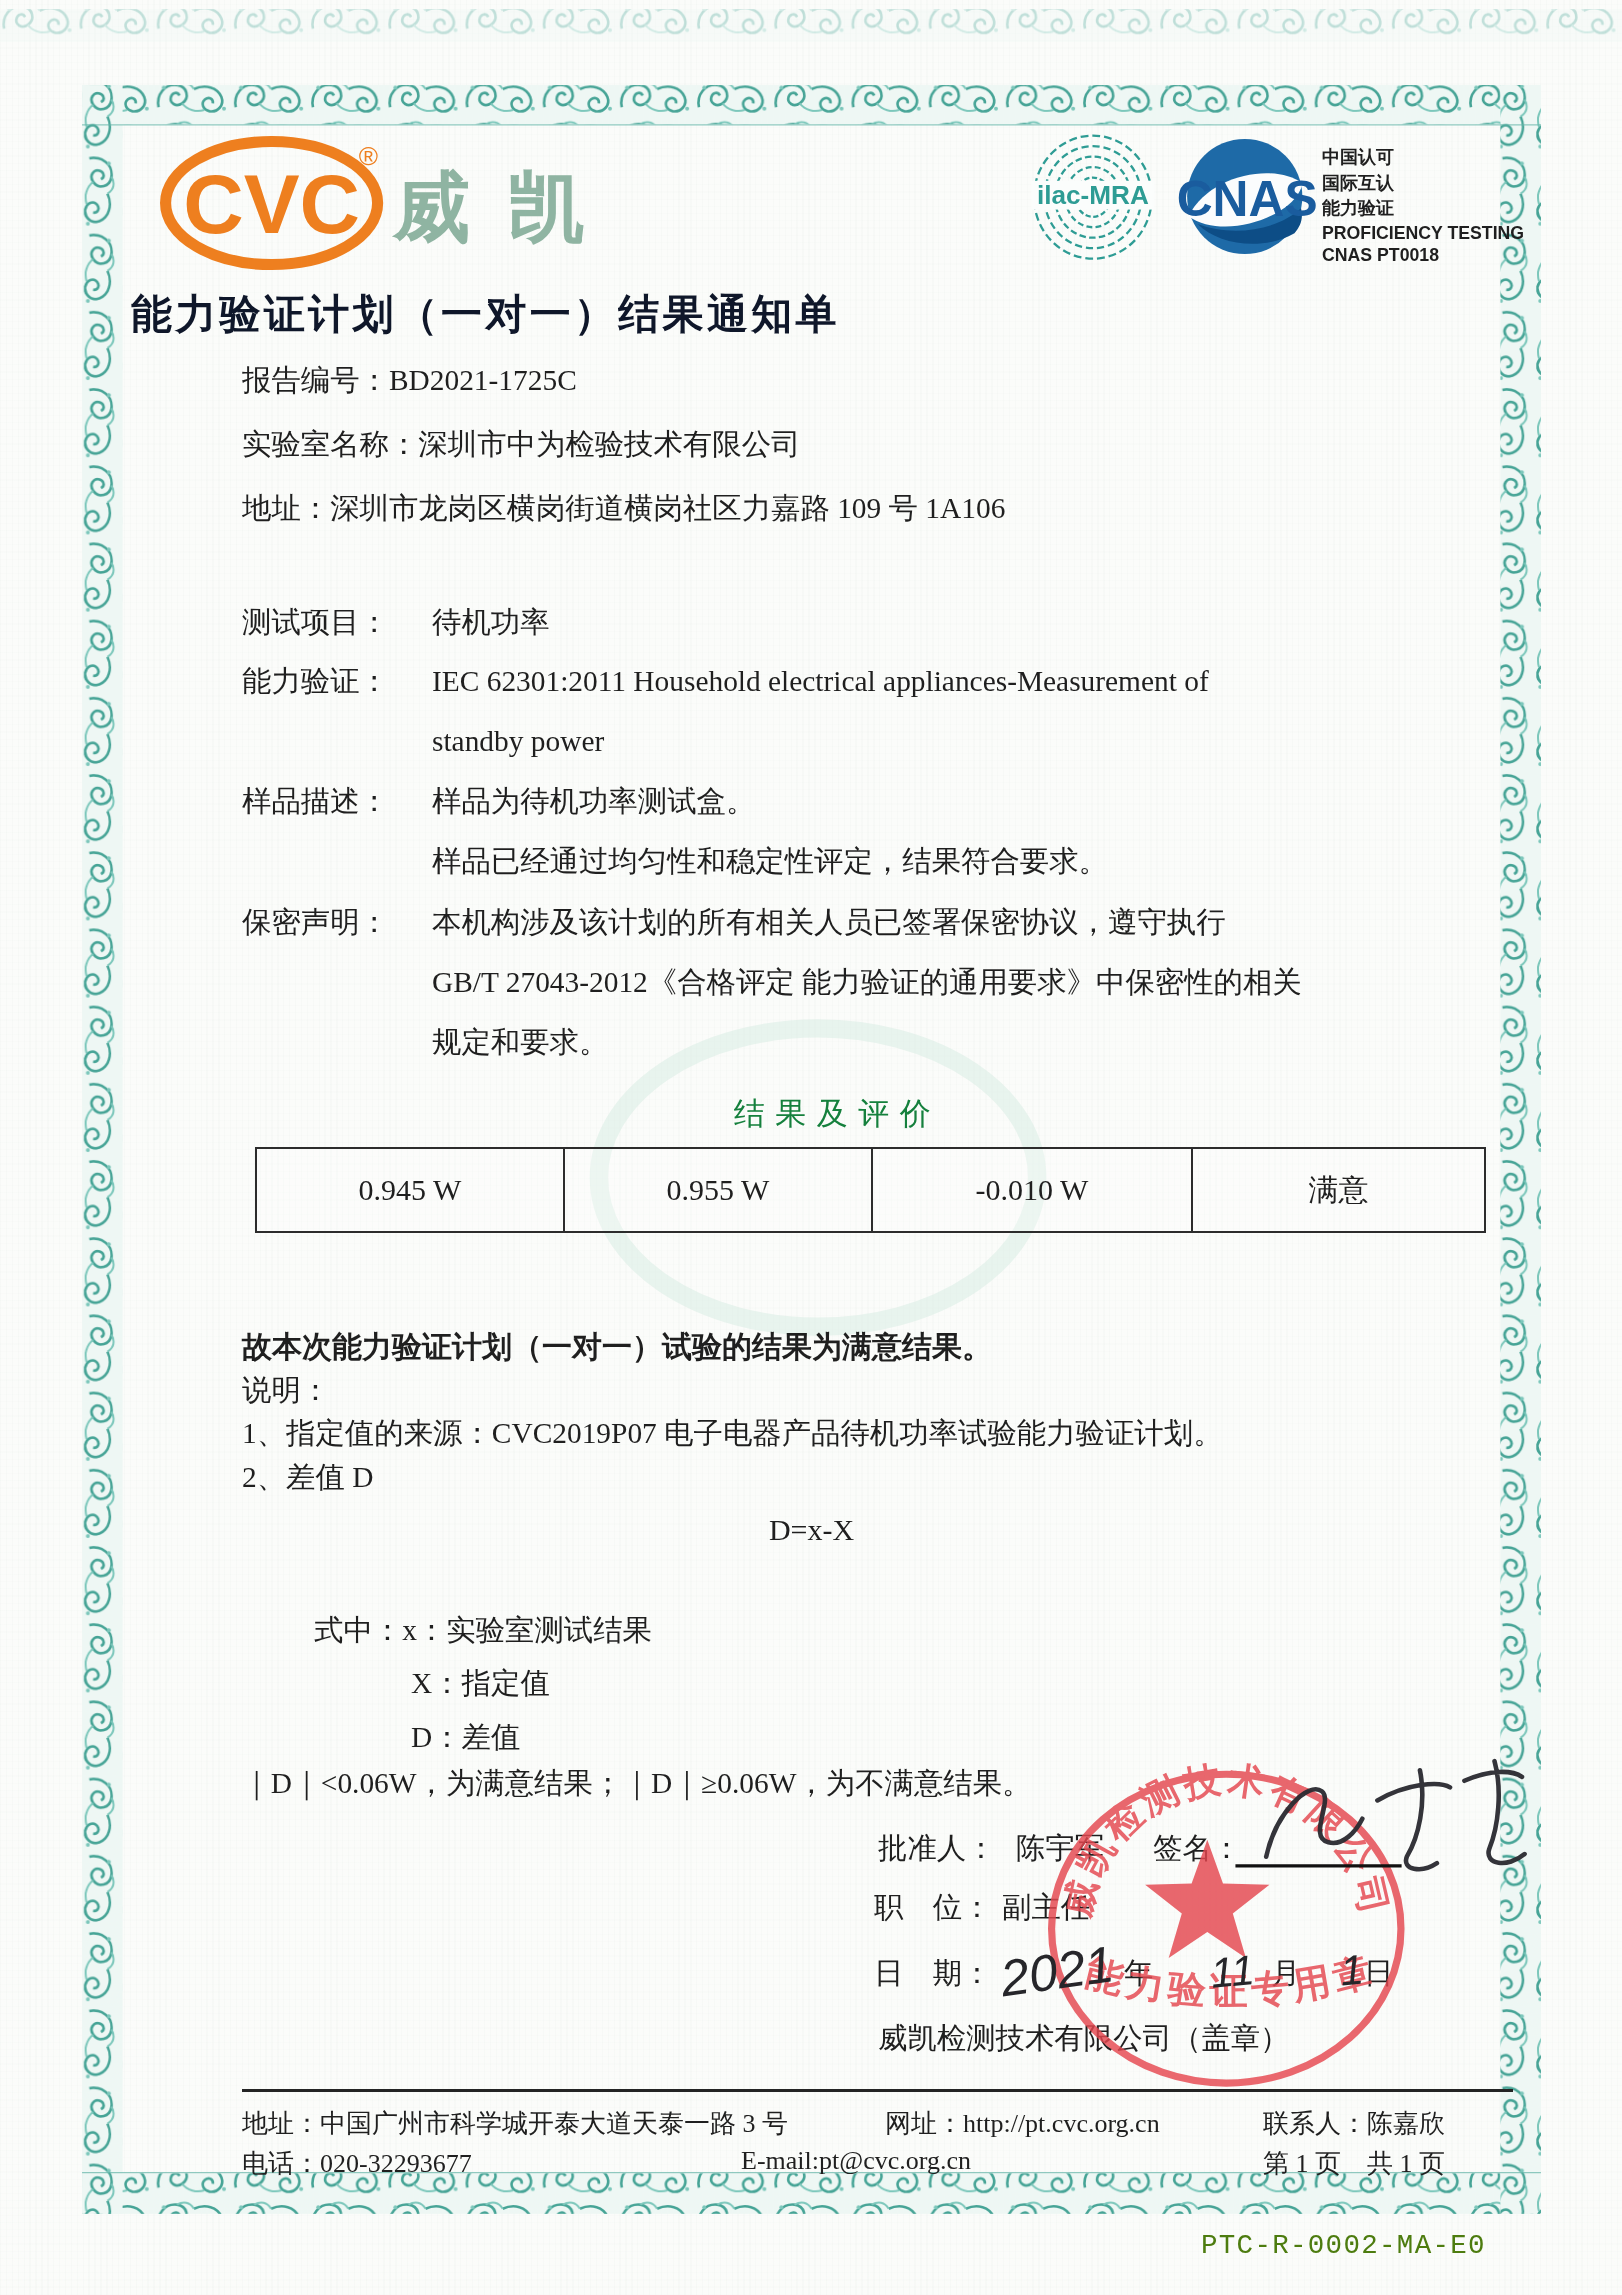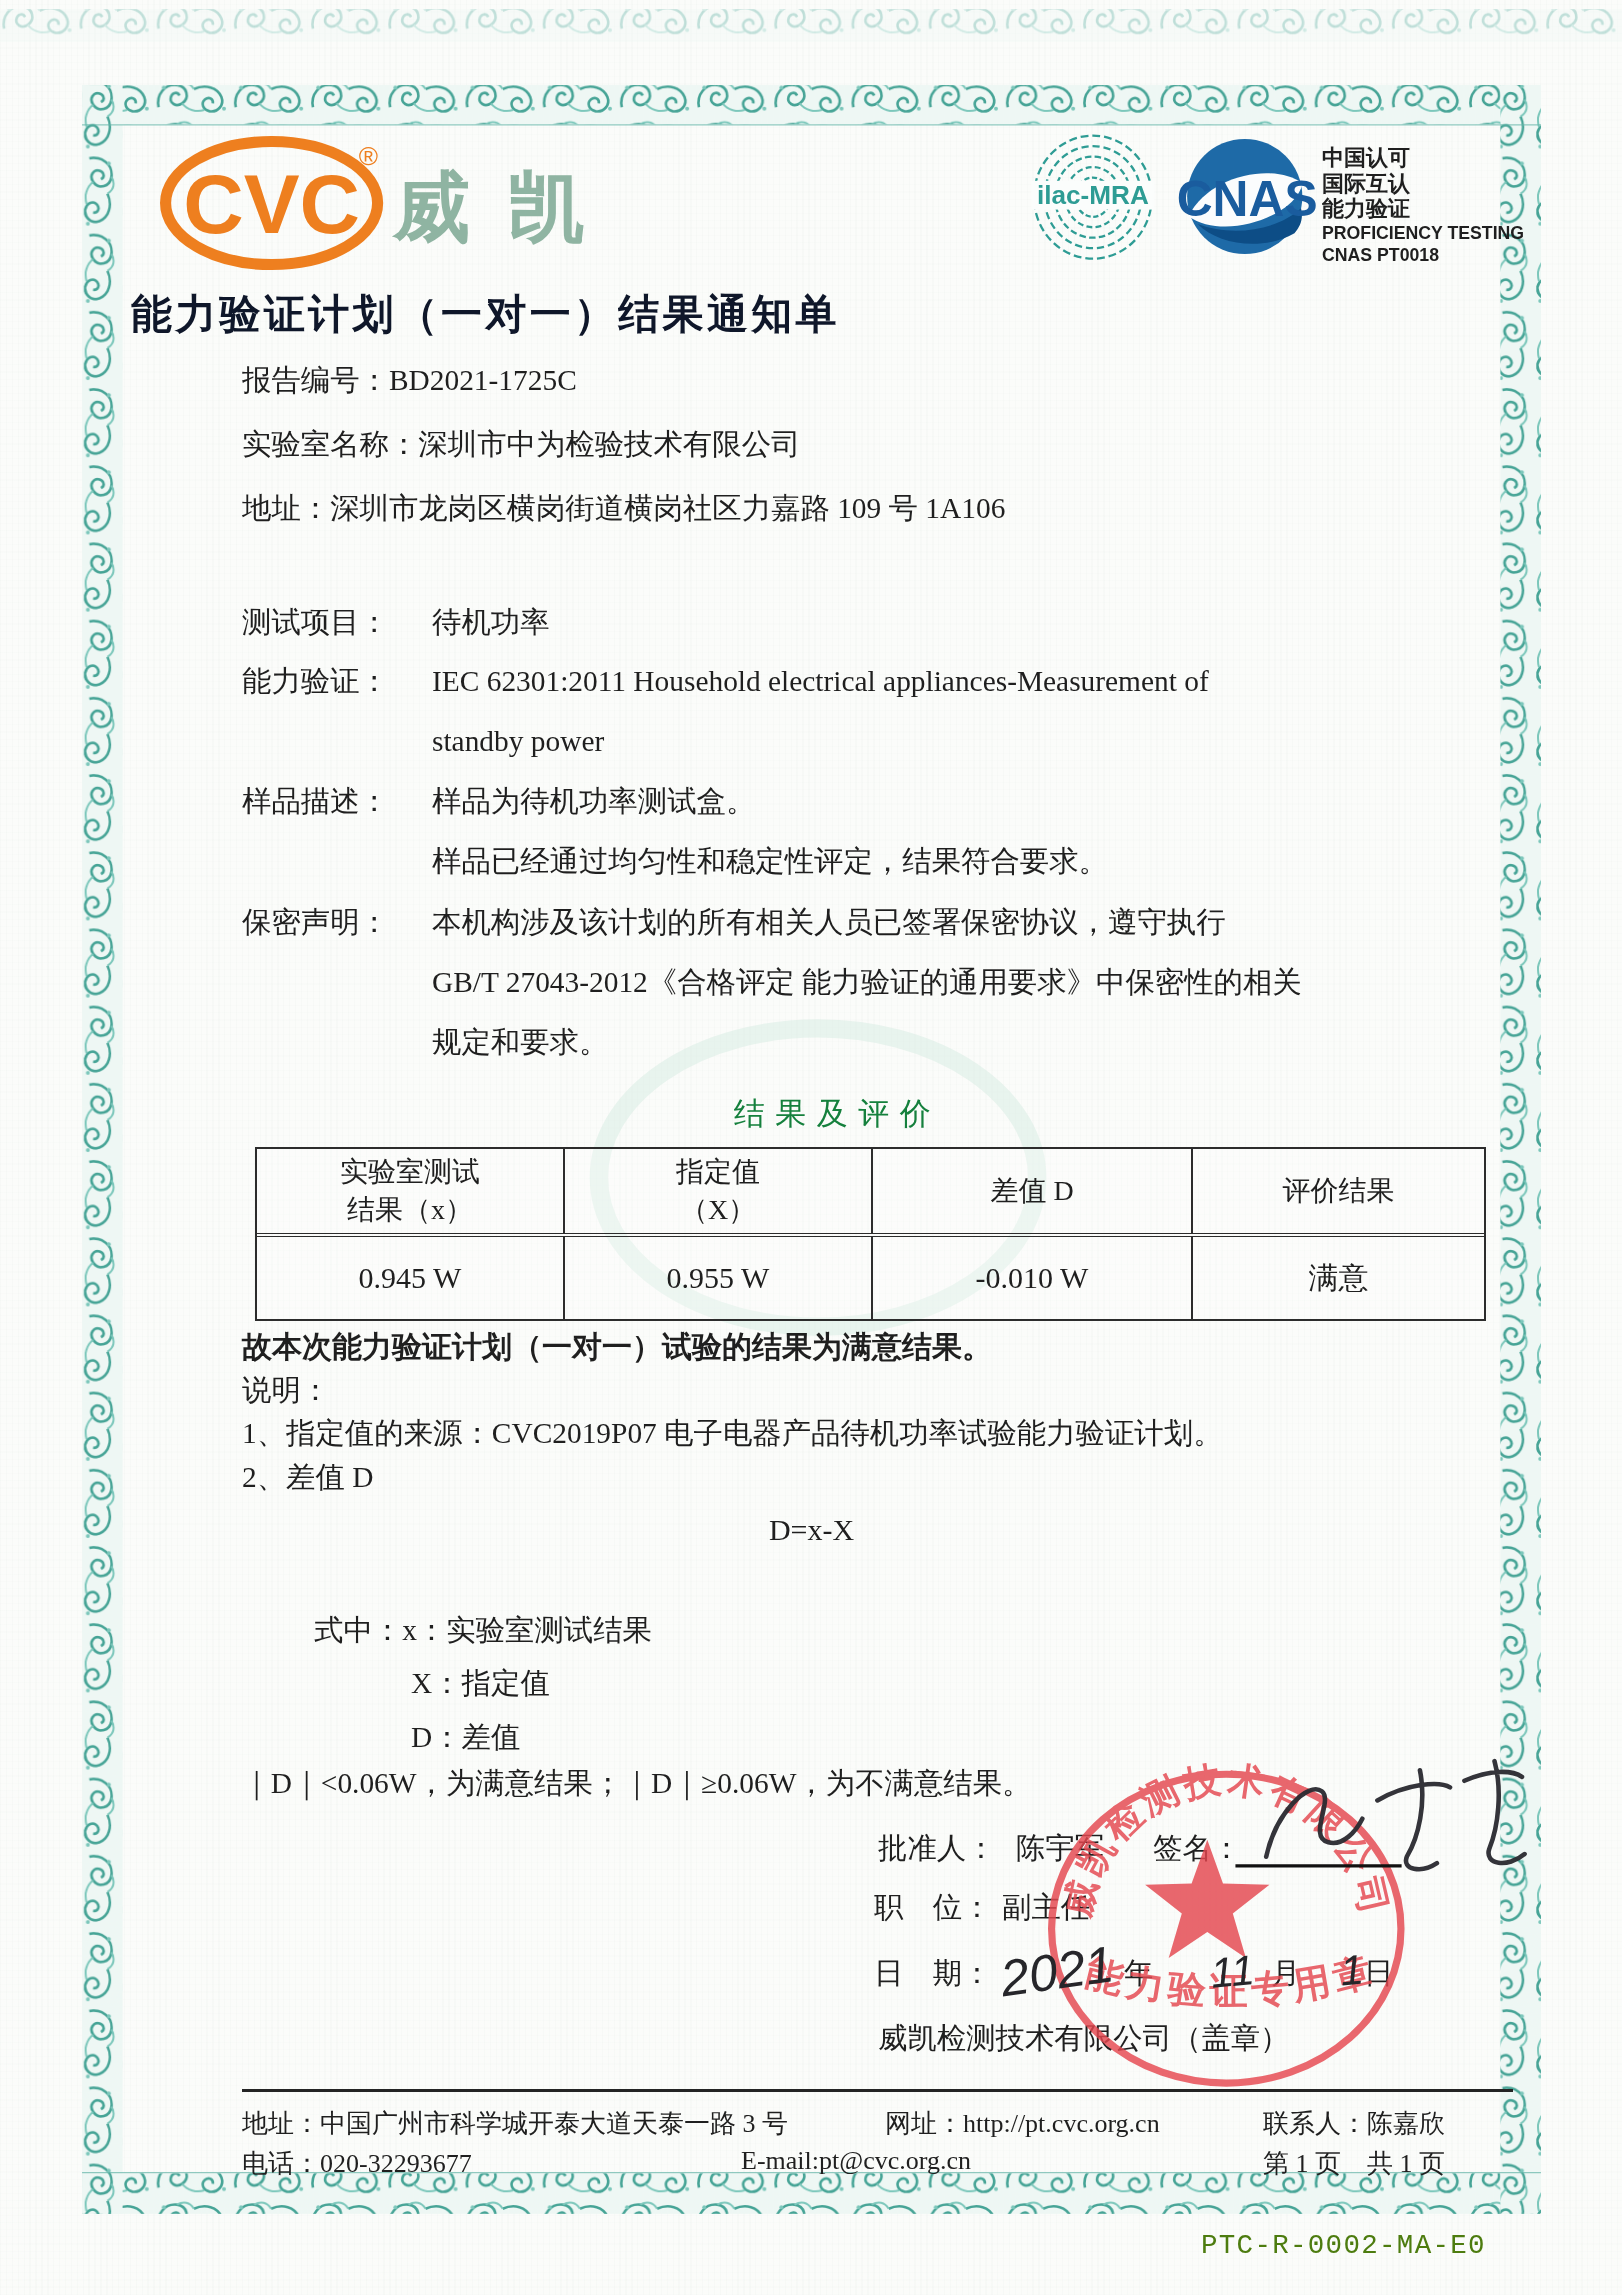--- a/index.html
+++ b/index.html
@@ -45,21 +45,21 @@
   .tbody .tcell{font-size:30px;}
   .bold{font-weight:700;}
   .formula{left:13px;top:1513px;width:1597px;text-align:center;font-size:30px;}
   .footer-line{font-size:26px;}
   .sep{position:absolute;left:242px;top:2089px;width:1271px;height:2.6px;background:#242424;z-index:2;}
   .ptc{font-size:27.5px;letter-spacing:1.3px;color:#4d7c0f;font-family:Liberation Mono, monospace;}
   .hand{font-style:italic;color:#26262a;}
   svg text{font-family:"Liberation Serif","DejaVu Serif",serif;}
   svg .sans{font-family:"Liberation Sans","DejaVu Sans",sans-serif;}
   .accred{left:1322px;top:145px;line-height:1;z-index:2;}
-  .accred .cn{font-size:22px;font-weight:700;line-height:25.5px;font-family:"Liberation Sans","DejaVu Sans",sans-serif;}
+  .accred .cn{font-size:18px;font-weight:700;line-height:25.5px;font-family:"Liberation Sans","DejaVu Sans",sans-serif;}
   .accred .en{font-size:17.7px;font-weight:700;line-height:22px;font-family:"Liberation Sans","DejaVu Sans",sans-serif;}
 </style>
 </head>
 <body>
 
 <div class="page">
 
   <div class="texture"></div>
 
   <svg style="position:absolute;inset:0;z-index:1;" width="1623" height="2295" viewBox="0 0 2480 3508">
@@ -150,36 +150,20 @@
     <div class="abs body-line" style="left:432px;top:845px;">样品已经通过均匀性和稳定性评定，结果符合要求。</div>
 
     <div class="abs body-line" style="left:242px;top:906px;">保密声明：</div>
     <div class="abs body-line" style="left:432px;top:906px;">本机构涉及该计划的所有相关人员已签署保密协议，遵守执行</div>
     <div class="abs body-line" style="left:432px;top:966px;">GB/T 27043-2012《合格评定 能力验证的通用要求》中保密性的相关</div>
     <div class="abs body-line" style="left:432px;top:1026px;">规定和要求。</div>
 
     <div class="abs section-title">结果及评价</div>
 
     <div class="rtable">
-      <div class="trow thead">
-        <div class="tcell c0">
-          <span>实验室测试</span>
-          <span>结果（x）</span>
-        </div>
-        <div class="tcell c1">
-          <span>指定值</span>
-          <span>（X）</span>
-        </div>
-        <div class="tcell c2">
-          <span>差值 D</span>
-        </div>
-        <div class="tcell c3 last">
-          <span>评价结果</span>
-        </div>
-      </div>
       <div class="trow tbody">
         <div class="tcell c0">0.945 W</div>
         <div class="tcell c1">0.955 W</div>
         <div class="tcell c2">-0.010 W</div>
         <div class="tcell c3 last">满意</div>
       </div>
     </div>
 
     <div class="abs body-line bold" style="left:242px;top:1330px;font-size:30px;">故本次能力验证计划（一对一）试验的结果为满意结果。</div>
     <div class="abs body-line" style="left:242px;top:1374px;">说明：</div>

